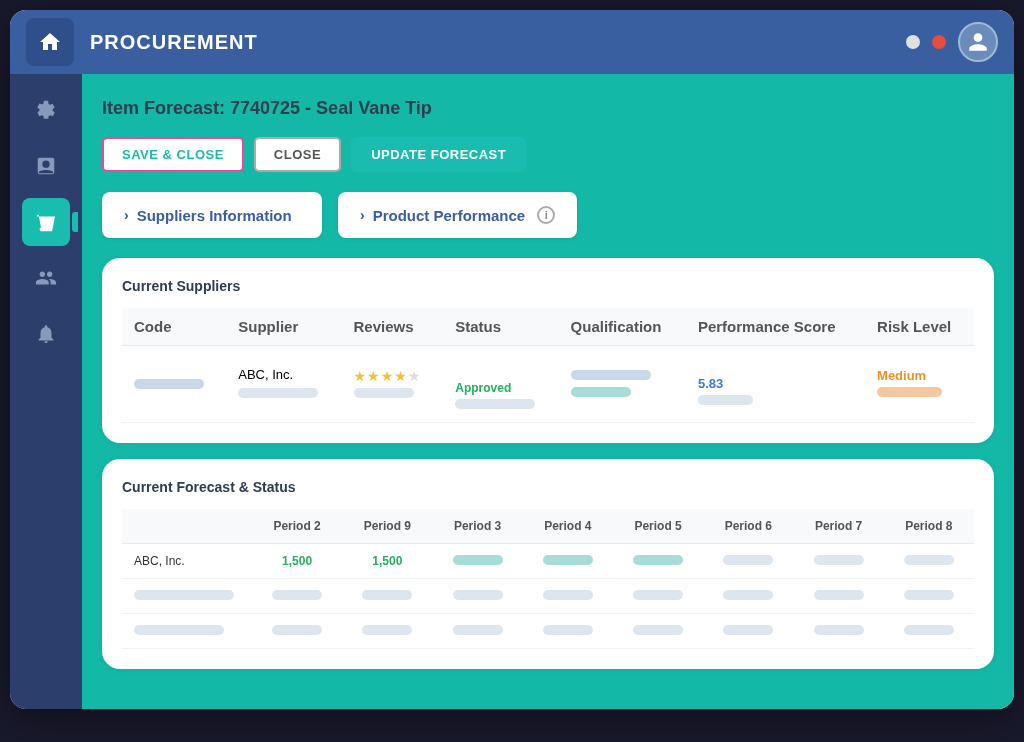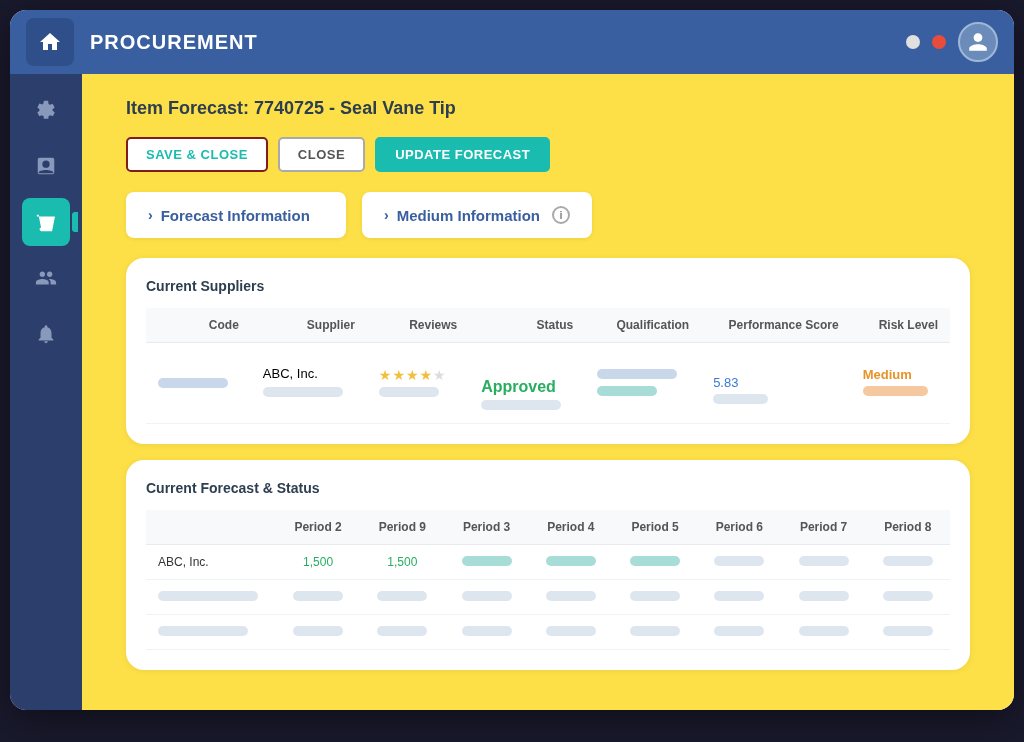--- a/index.html
+++ b/index.html
@@ -104,22 +104,22 @@
       right: -8px;
       width: 6px; height: 20px;
       background: #1abcb0;
       border-radius: 3px 0 0 3px;
     }
     .sidebar-item svg { width: 22px; height: 22px; fill: currentColor; }
 
     
     .main-content {
       flex: 1;
-      background: #fde047;
-      padding: 24px 44px;
+      background: #14b8a6;
+      padding: 24px 20px;
       overflow-y: auto;
     }
     .page-title {
       font-size: 18px;
       font-weight: 600;
       color: #2c3e50;
       margin-bottom: 18px;
     }
     
     .action-bar {
@@ -131,21 +131,21 @@
       padding: 8px 18px;
       border-radius: 5px;
       font-size: 13px;
       font-weight: 600;
       cursor: pointer;
       border: none;
       letter-spacing: 0.5px;
     }
     .btn-outline {
       background: white;
-      border: 2px solid #7f1d1d;
+      border: 2px solid #ec4899;
       color: #1abcb0;
     }
     .btn-outline-gray {
       background: white;
       border: 2px solid #aaa;
       color: #555;
     }
     .btn-green {
       background: #1abcb0;
       color: white;
@@ -205,51 +205,51 @@
     
     table {
       width: 100%;
       border-collapse: collapse;
       font-size: 13px;
     }
     thead tr {
       background: #f8f9fb;
     }
     thead th {
-      text-align: right;
+      text-align: left;
       padding: 10px 12px;
       font-weight: 600;
       color: #555;
-      font-size: 12px;
+      font-size: 15px;
       border-bottom: 1px solid #e8eaed;
     }
     tbody tr td {
       padding: 10px 12px;
       border-bottom: 1px solid #f0f2f5;
       vertical-align: middle;
     }
 
     .placeholder-bar {
       height: 10px;
       border-radius: 5px;
       background: #c8d8ea;
       display: inline-block;
     }
     .placeholder-bar.light { background: #dde6ef; }
     .placeholder-bar.green-light { background: #a8ddd7; }
     .placeholder-bar.orange-light { background: #f5c8a0; }
 
-    .status-approved { color: #27ae60; font-weight: 600; font-size: 16px; margin-top: 25px; }
-    .score-blue { color: #3a7bd5; font-weight: 400; font-size: 13px; margin-top: 15px; }
+    .status-approved { color: #27ae60; font-weight: 600; font-size: 12px; margin-top: 25px; }
+    .score-blue { color: #3a7bd5; font-weight: 700; font-size: 13px; margin-top: 15px; }
     .risk-medium { color: #e8922a; font-weight: 600; font-size: 13px; }
 
     .stars { color: #f0c040; font-size: 14px; letter-spacing: 1px; }
     .star-empty { color: #ddd; }
 
-    .val-green { color: #27ae60; font-weight: 400; margin-top: 11px; }
+    .val-green { color: #27ae60; font-weight: 700; margin-top: 11px; }
 
     
     .forecast-table thead th {
       font-size: 12px;
       text-align: center;
     }
     .forecast-table tbody td {
       text-align: center;
       font-size: 12px;
     }
@@ -318,25 +318,25 @@
 
       <div class="action-bar">
         <button class="btn btn-outline">SAVE &amp; CLOSE</button>
         <button class="btn btn-outline-gray">CLOSE</button>
         <button class="btn btn-green">UPDATE FORECAST</button>
       </div>
 
       <div class="panels-row">
         <div class="panel-tab">
           <span class="chevron">›</span>
-          <span>Forecast Information</span>
+          <span>Suppliers Information</span>
         </div>
         <div class="panel-tab">
           <span class="chevron">›</span>
-          <span>Medium Information</span>
+          <span>Product Performance</span>
           <div class="info-icon">i</div>
         </div>
       </div>
 
       <div class="card">
         <div class="card-title">Current Suppliers</div>
         <table>
           <thead>
             <tr>
               <th>Code</th>

